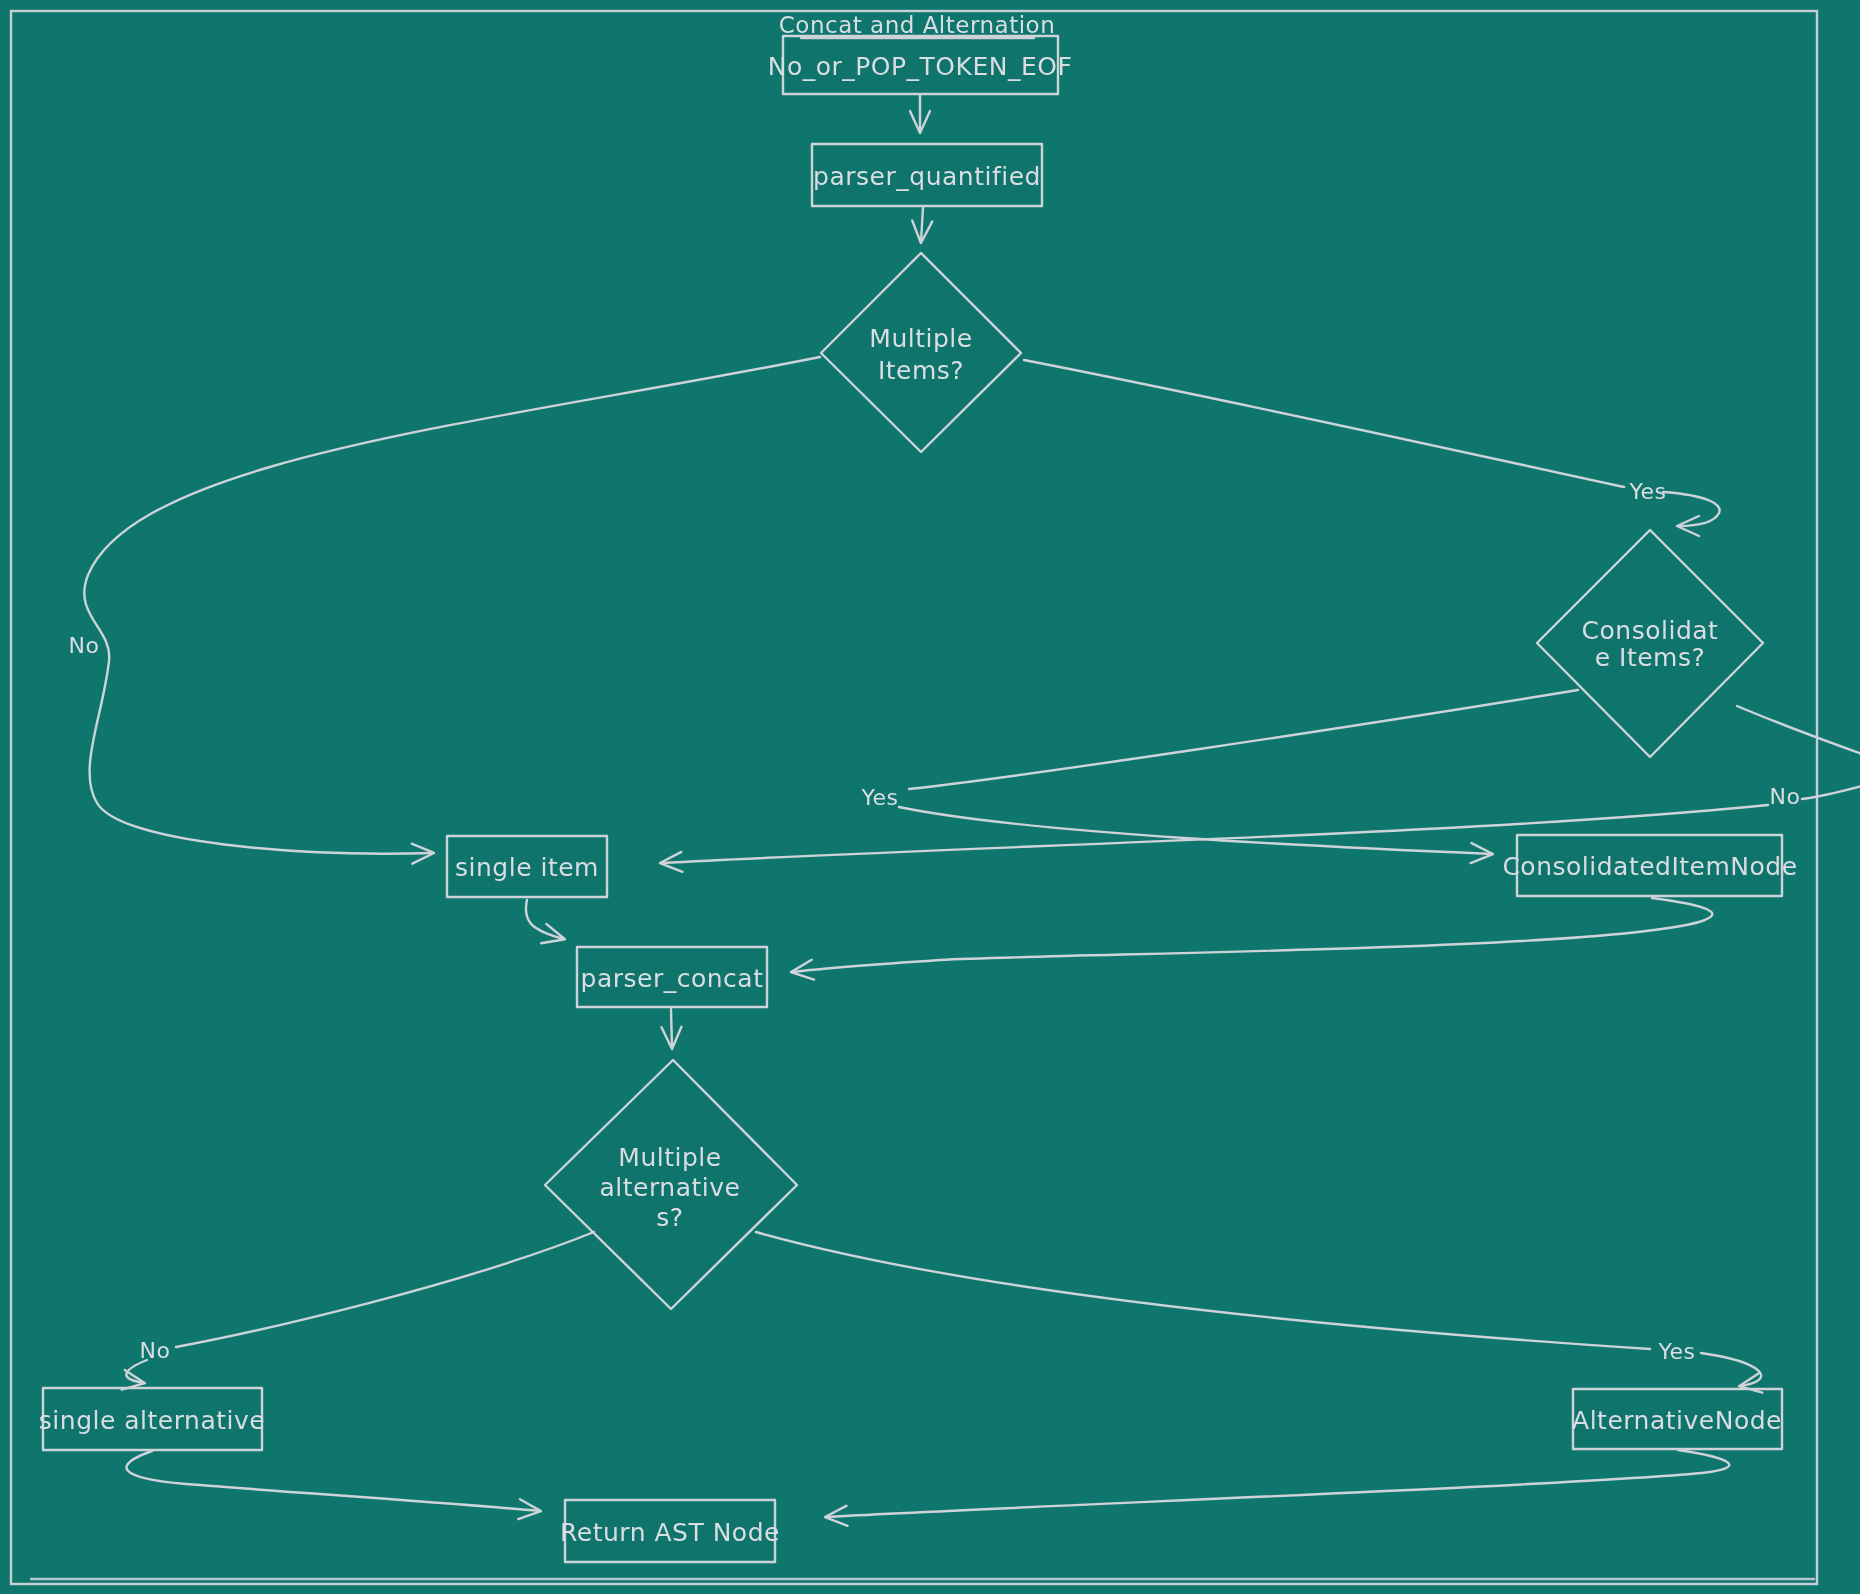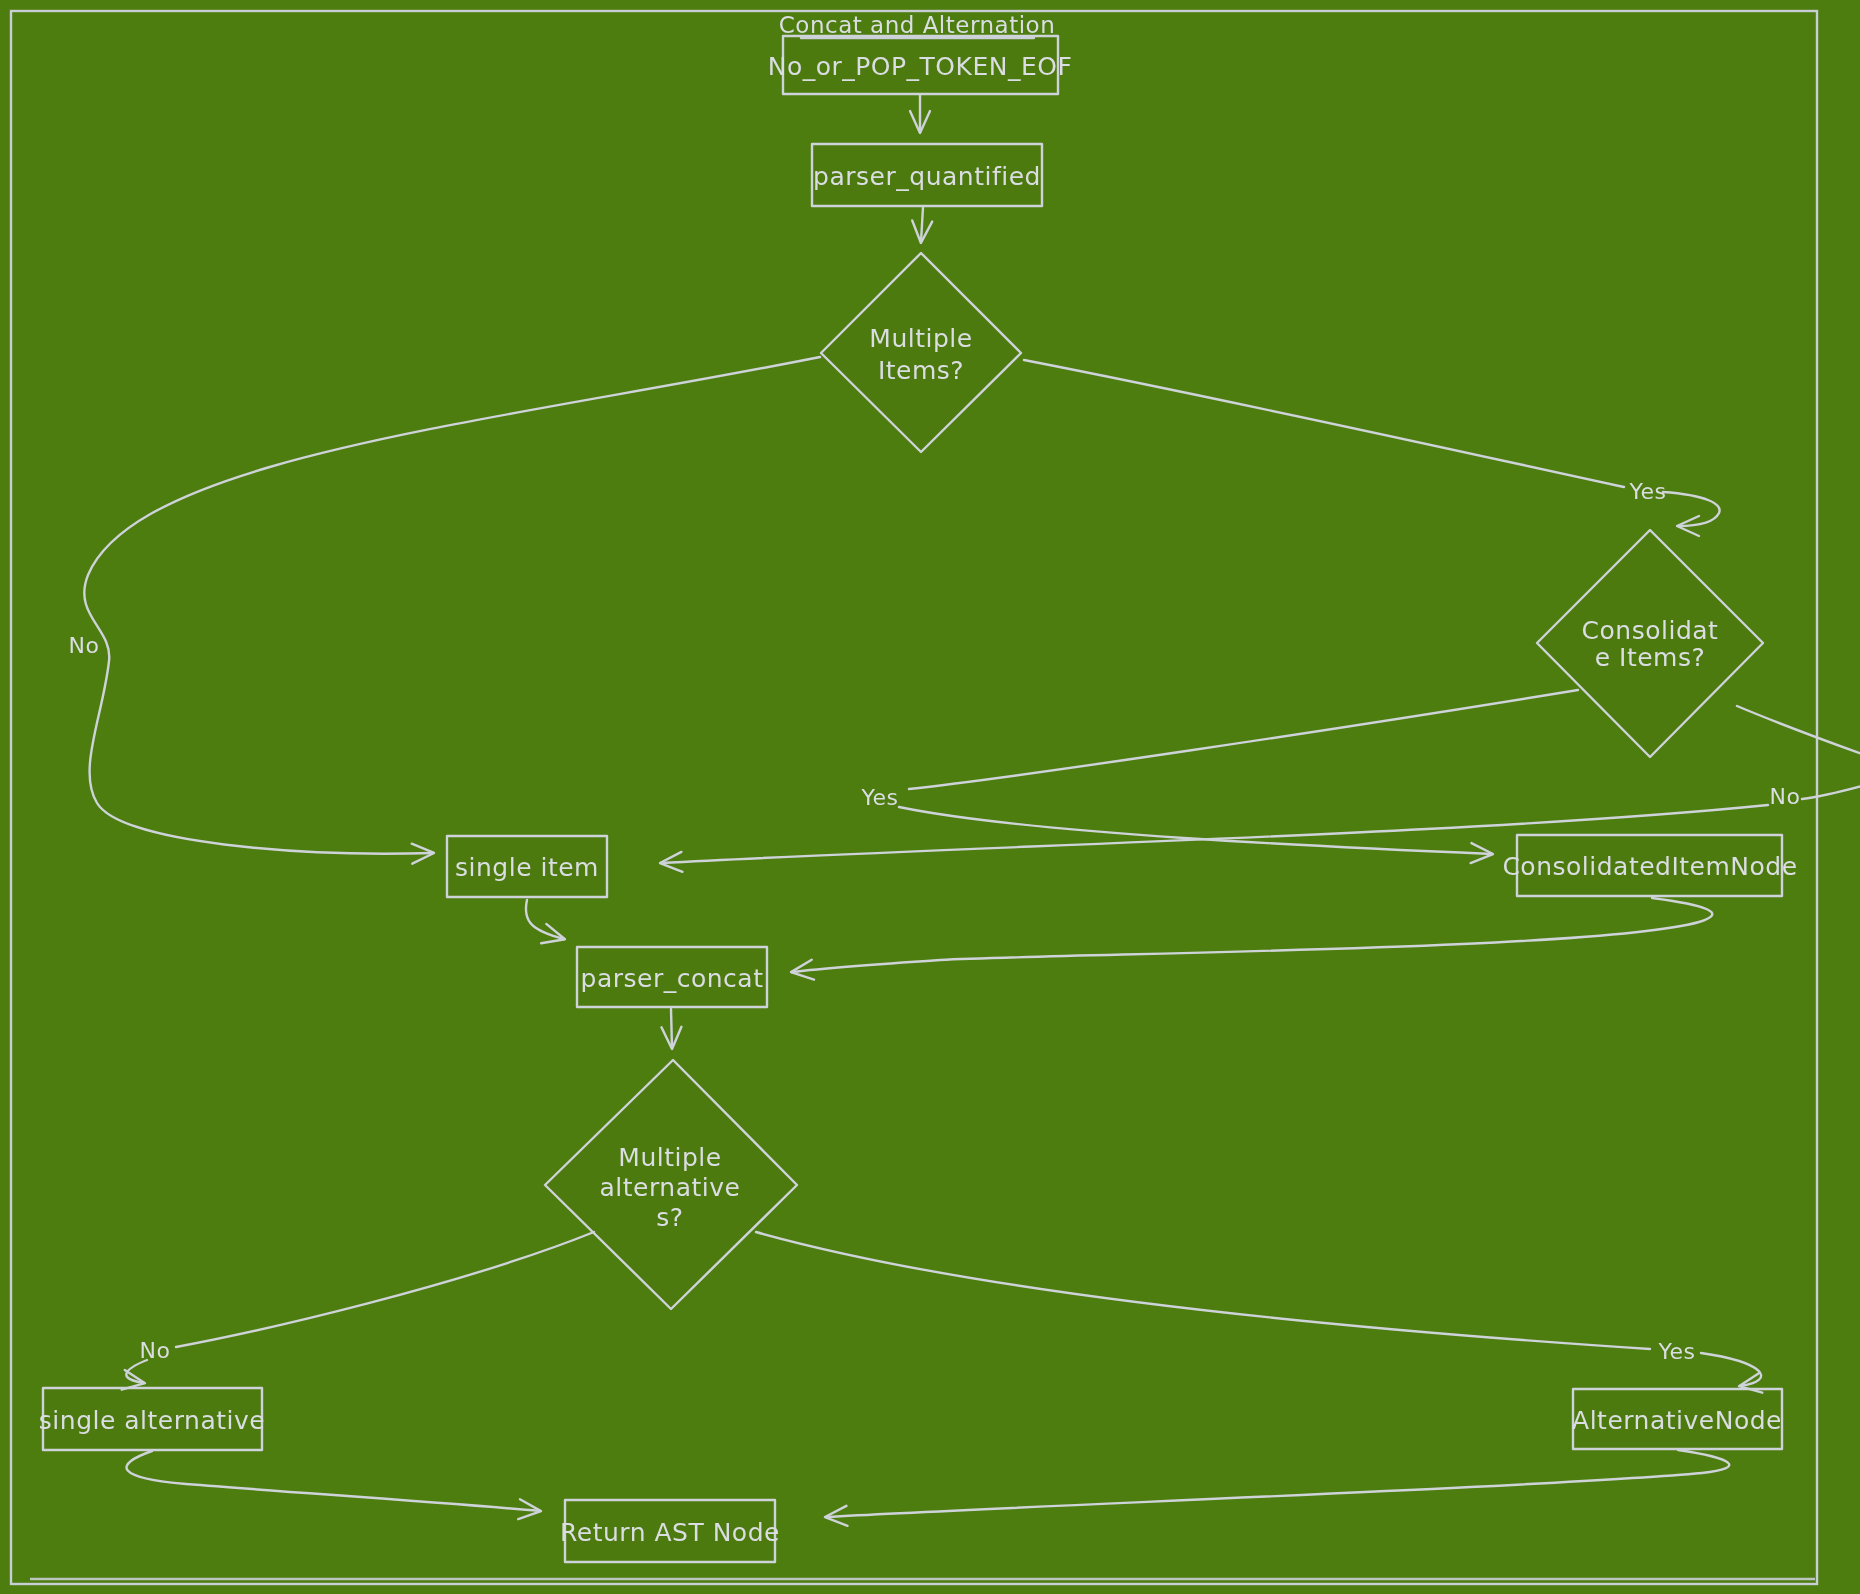--- a/index.html
+++ b/index.html
@@ -4,21 +4,21 @@
 <style>
   html, body {
     margin: 0;
     padding: 0;
     background: #0b0b0b;
   }
   .canvas {
     position: relative;
     width: 1860px;
     height: 1594px;
-    background: #4d7c0f;
+    background: #0f766e;
     overflow: hidden;
   }
   svg { display: block; }
   .stroke {
     fill: none;
     stroke: #ced3d9;
     stroke-width: 2.4;
     stroke-linecap: round;
     stroke-linejoin: round;
   }

